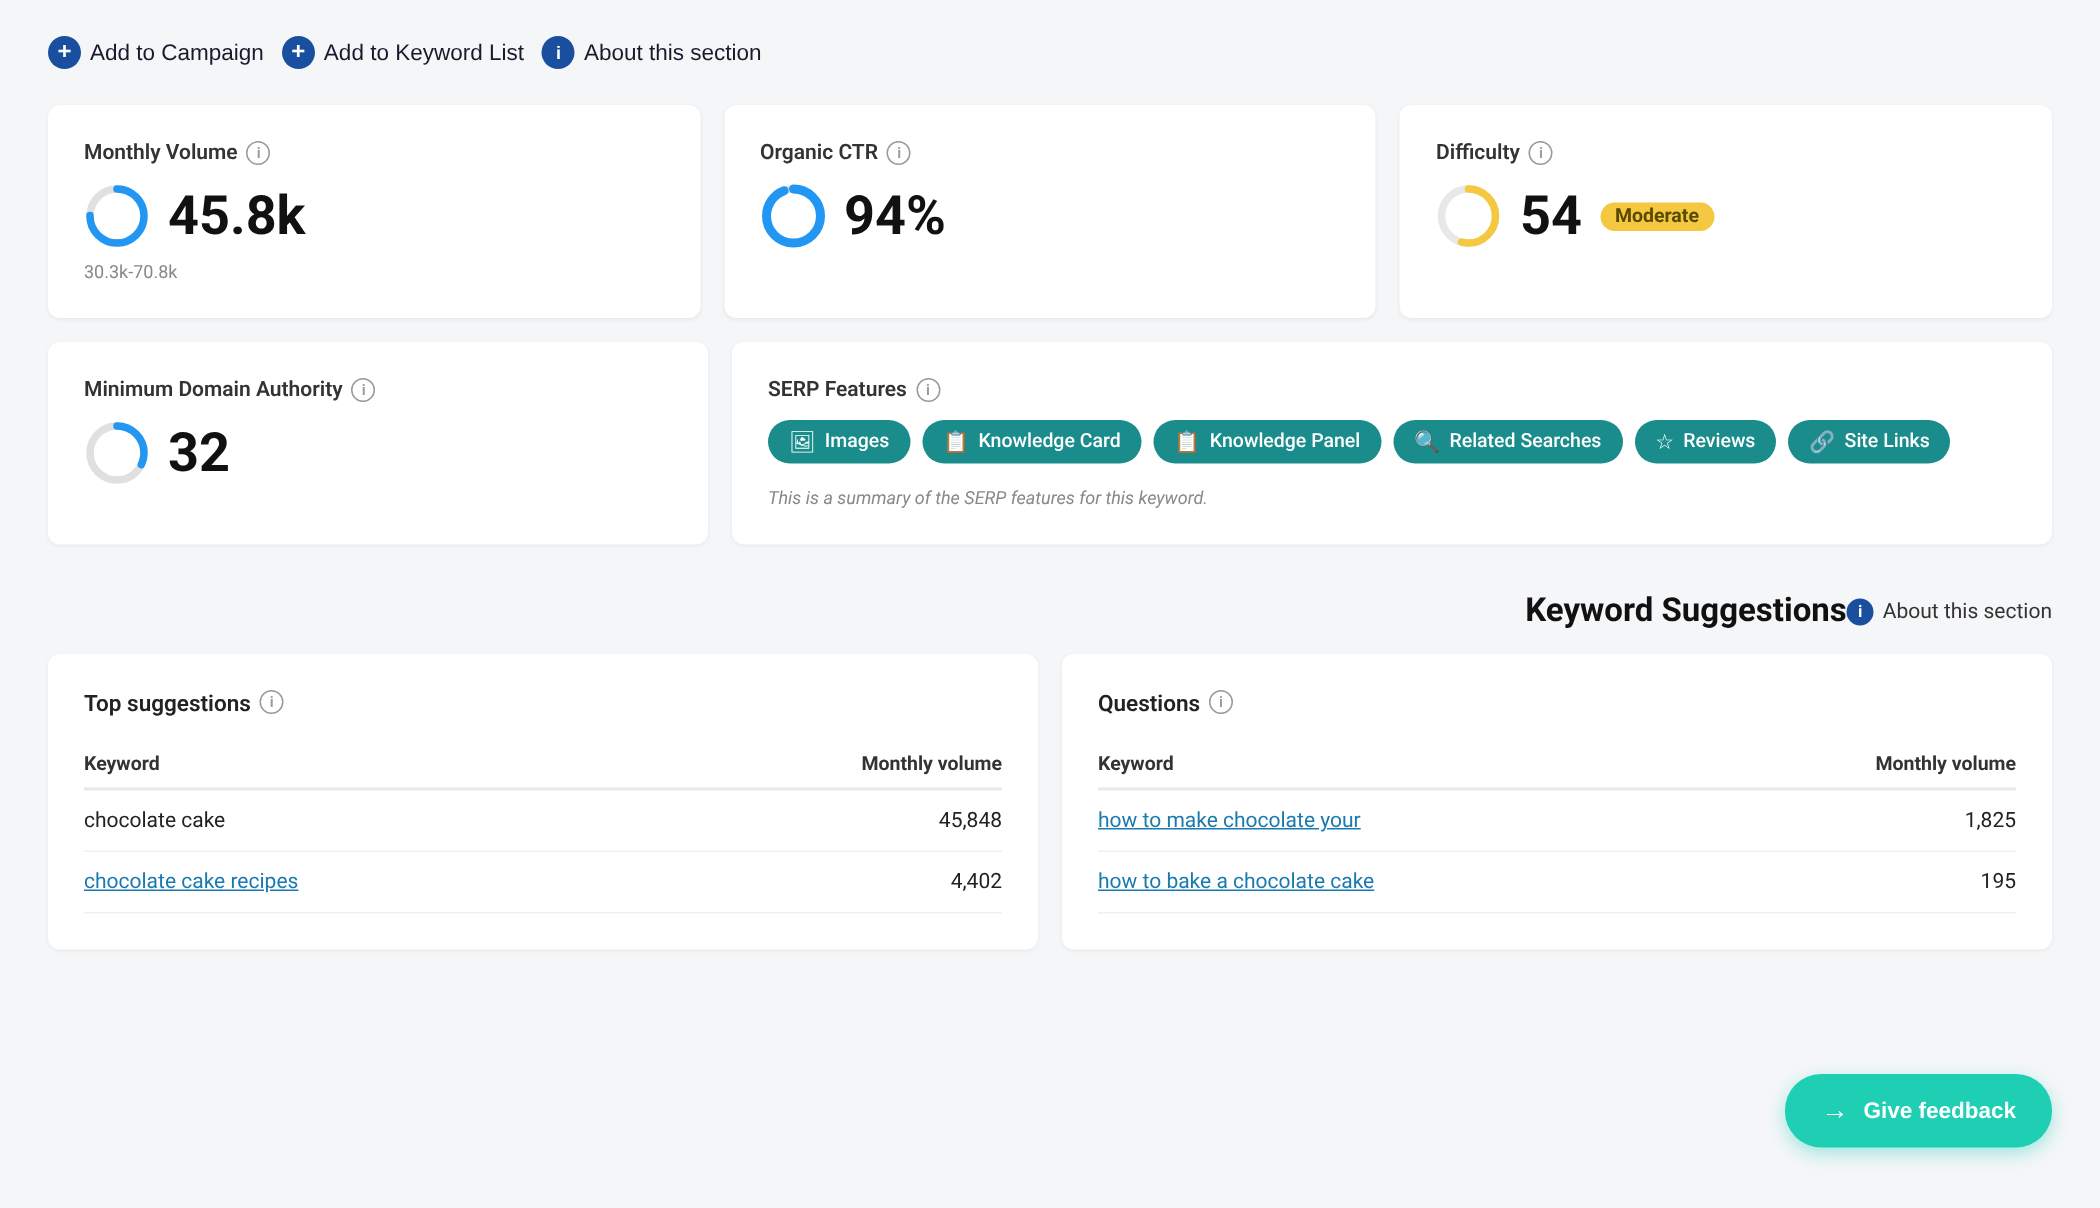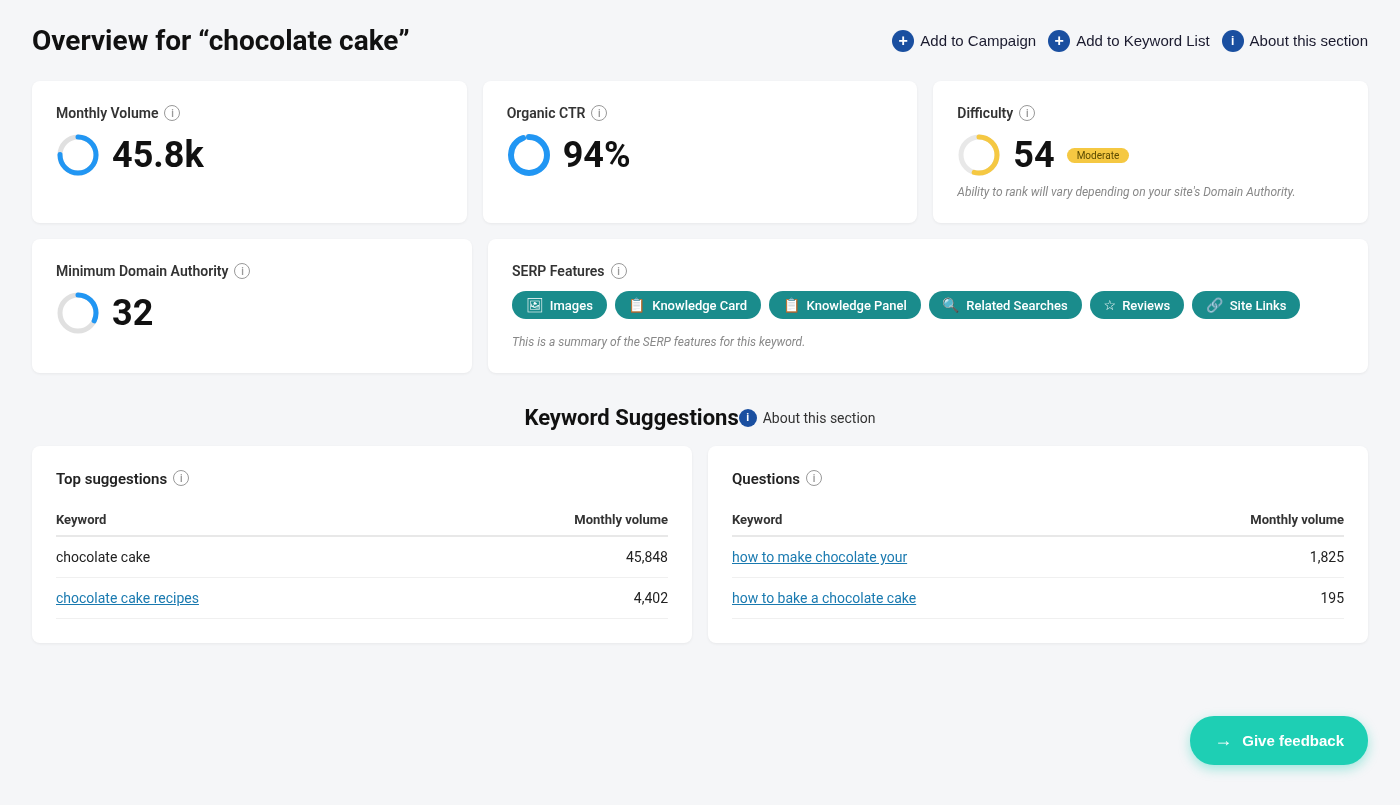--- a/index.html
+++ b/index.html
@@ -109,22 +109,22 @@
       margin-top: 8px;
     }
     svg.donut { overflow: visible; }
 
     
     .badge-moderate {
       background: #f5c842;
       color: #5a4a00;
       border-radius: 12px;
       padding: 2px 10px;
-      font-size: 10px;
-      font-weight: 400;
+      font-size: 13px;
+      font-weight: 700;
     }
 
     
     .cards-row-2 {
       display: grid;
       grid-template-columns: 1fr 2fr;
       gap: 16px;
       margin-bottom: 32px;
     }
 
@@ -146,21 +146,21 @@
       align-items: center;
       gap: 6px;
       cursor: pointer;
     }
     .serp-tag-icon { font-size: 14px; }
 
     
     .section-header {
       display: flex;
       align-items: center;
-      justify-content: center;
+      justify-content: flex-end;
       margin-bottom: 16px;
     }
     .section-title {
       font-size: 22px;
       font-weight: 700;
       color: #111;
     }
     .section-about {
       display: flex;
       align-items: center;
@@ -230,21 +230,20 @@
       align-items: center;
       gap: 10px;
       box-shadow: 0 4px 12px rgba(30, 207, 180, 0.4);
     }
     .arrow-icon { font-size: 18px; }
   </style>
 </head>
 <body>
 
 <div class="page-header">
-  <h1 class="page-title">Overview for “chocolate cake”</h1>
   <div class="header-actions">
     <button class="btn-action">
       <span class="btn-icon-circle btn-icon-blue">+</span>
       <span>Add to Campaign</span>
     </button>
     <button class="btn-action">
       <span class="btn-icon-circle btn-icon-blue">+</span>
       <span>Add to Keyword List</span>
     </button>
     <button class="btn-action">
@@ -261,20 +260,21 @@
       <span>Monthly Volume</span>
       <span class="info-icon">i</span>
     </div>
     <div class="metric-value">
       <svg class="donut" width="44" height="44">
         <circle cx="22" cy="22" r="18" fill="none" stroke="#e0e0e0" stroke-width="5"></circle>
         <circle cx="22" cy="22" r="18" fill="none" stroke="#2196f3" stroke-width="5" stroke-dasharray="84.8 113.1" stroke-linecap="round" transform="rotate(-90 22 22)"></circle>
       </svg>
       <span>45.8k</span>
     </div>
+    <div class="metric-sub">30.3k-70.8k</div>
   </div>
 
   <div class="card">
     <div class="card-label">
       <span>Organic CTR</span>
       <span class="info-icon">i</span>
     </div>
     <div class="metric-value">
       <svg class="donut" width="44" height="44">
         <circle cx="22" cy="22" r="18" fill="none" stroke="#e0e0e0" stroke-width="5"></circle>
@@ -290,21 +290,20 @@
       <span class="info-icon">i</span>
     </div>
     <div class="metric-value">
       <svg class="donut" width="44" height="44">
         <circle cx="22" cy="22" r="18" fill="none" stroke="#e8e8e8" stroke-width="5"></circle>
         <circle cx="22" cy="22" r="18" fill="none" stroke="#f5c842" stroke-width="5" stroke-dasharray="61.1 113.1" stroke-linecap="round" transform="rotate(-90 22 22)"></circle>
       </svg>
       <span>54</span>
       <span class="badge-moderate">Moderate</span>
     </div>
-    <div class="metric-note">Ability to rank will vary depending on your site's Domain Authority.</div>
   </div>
 
 </div>
 
 <div class="cards-row-2">
 
   <div class="card">
     <div class="card-label">
       <span>Minimum Domain Authority</span>
       <span class="info-icon">i</span>

